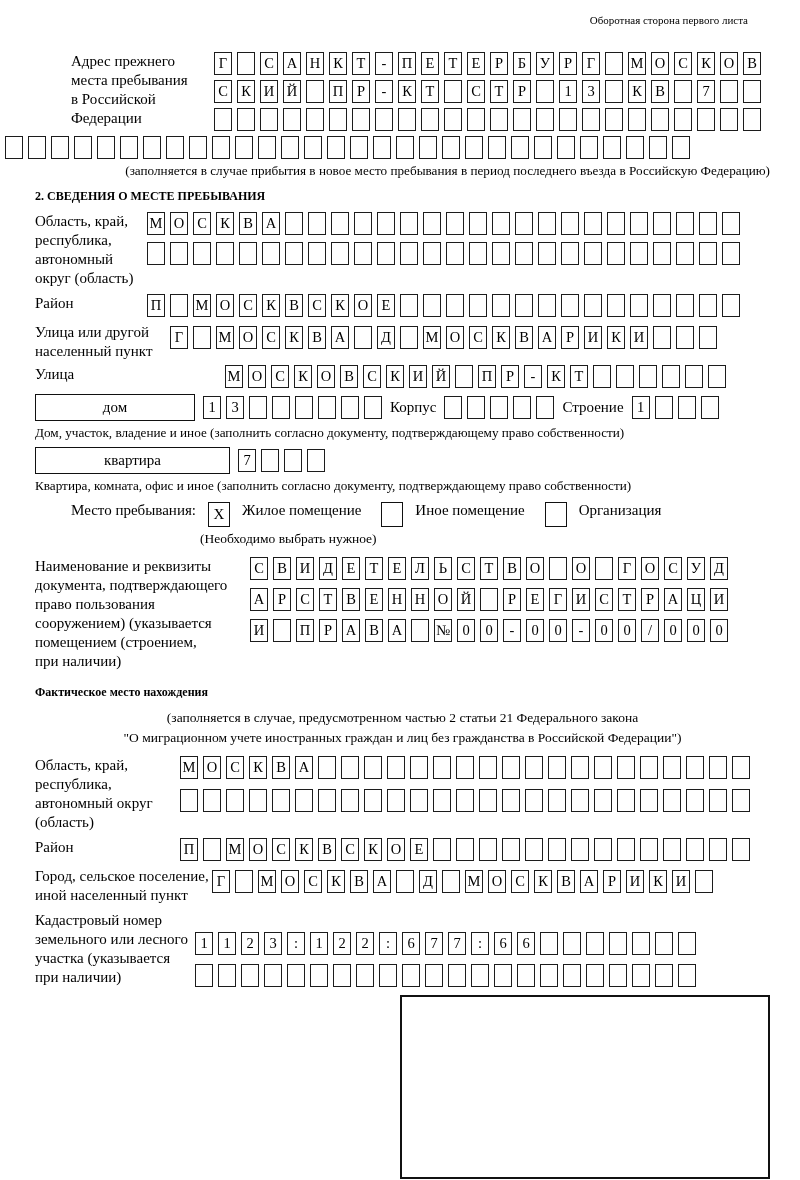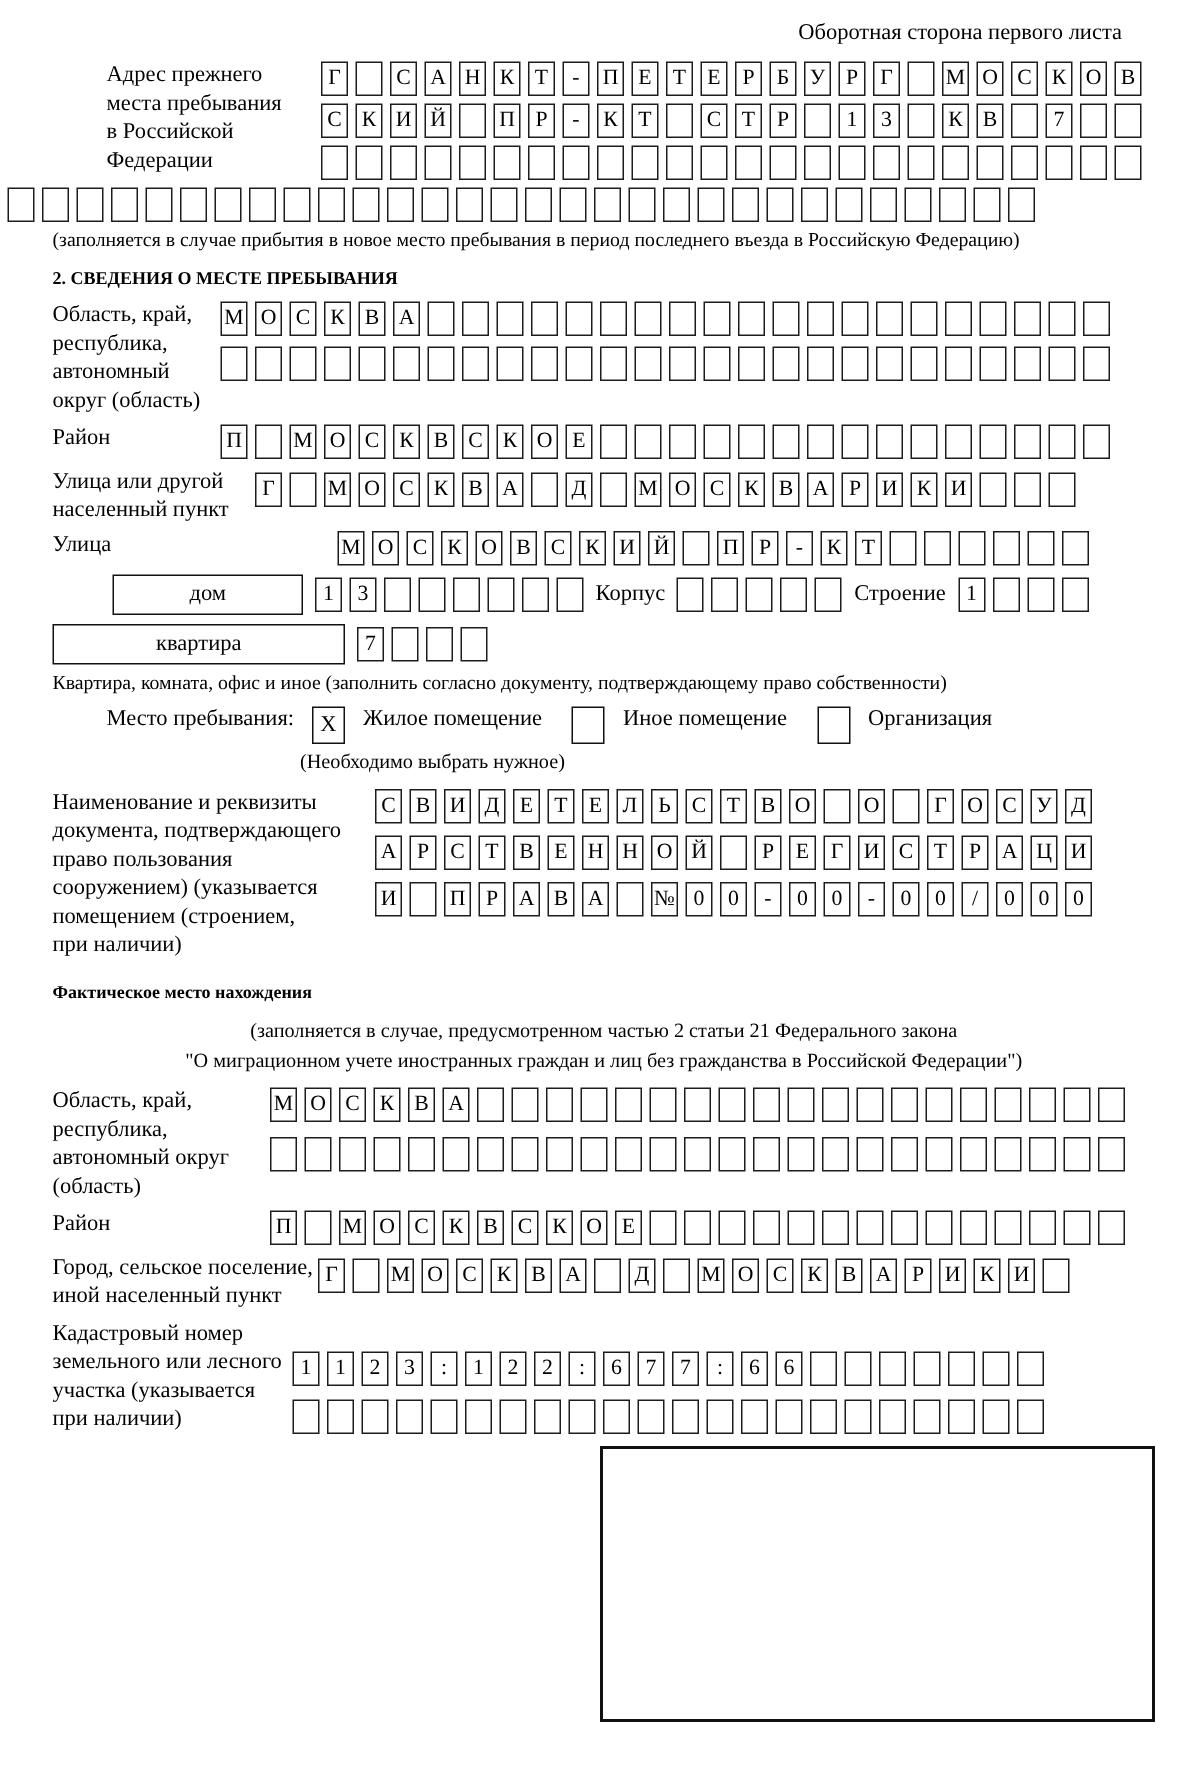--- a/index.html
+++ b/index.html
@@ -2,32 +2,32 @@
 <html><head>
 <meta charset="utf-8">
 <style>
   html,body{margin:0;padding:0;background:#fff;}
   .sheet{
     width:800px;min-height:1180px;box-sizing:border-box;
     background:#fff;color:#000;
     padding:14px 30px 20px 35px;
     font-family:"Liberation Serif", serif;
   }
-  .top-note{ text-align:right; font-size:15px; padding-right:22px; margin-bottom:10px;}
+  .top-note{ text-align:right; font-size:11px; padding-right:22px; margin-bottom:26px;}
   .group{ display:flex; align-items:flex-start; }
   .label-col{ flex:none; font-size:15px; line-height:19px; }
   .rows-col{ display:flex; flex-direction:column; gap:7px; }
   .boxrow{ display:flex; gap:5px; }
   .cbox{
     flex:none; box-sizing:border-box; width:18px; height:23px;
     border:1.6px solid #1c1c1c; display:flex; align-items:center; justify-content:center;
     font-size:14.5px; background:#fff;
   }
   .caption{ font-size:13.2px; margin-top:4px; }
-  .centered{ text-align:left; }
+  .centered{ text-align:right; }
   .sec-title{ font-weight:bold; font-size:12px; margin:10px 0 8px 0; }
   .tight-rows{ gap:5px; }
   .mt4{margin-top:4px;} .mt6{margin-top:6px;} .mt8{margin-top:8px;}
   .fullrow{ margin-left:-30px; margin-top:5px; }
   .wfield{
     flex:none; box-sizing:border-box; border:1.7px solid #111; height:27px;
     display:flex; align-items:center; justify-content:center; font-size:15px; background:#fff;
   }
   .inline-flex-row{ display:flex; align-items:center; gap:8px; }
   .chk{
@@ -326,21 +326,21 @@
         <span class="cbox"></span>
         <span class="cbox"></span>
         <span class="cbox"></span>
         <span class="cbox"></span>
         <span class="cbox"></span>
         <span class="cbox"></span>
       </div>
   </div>
 
   <div class="inline-flex-row mt6">
-    <div class="wfield" style="width:127px;margin-left:40px;">дом</div>
+    <div class="wfield" style="width:160px;">дом</div>
     <div class="boxrow">
         <span class="cbox">1</span>
         <span class="cbox">3</span>
         <span class="cbox"></span>
         <span class="cbox"></span>
         <span class="cbox"></span>
         <span class="cbox"></span>
         <span class="cbox"></span>
         <span class="cbox"></span>
       </div>
@@ -353,20 +353,21 @@
         <span class="cbox"></span>
       </div>
     <div style="font-size:15px;">Строение</div>
     <div class="boxrow">
         <span class="cbox">1</span>
         <span class="cbox"></span>
         <span class="cbox"></span>
         <span class="cbox"></span>
       </div>
   </div>
+  <div class="caption">Дом, участок, владение и иное (заполнить согласно документу, подтверждающему право собственности)</div>
 
   <div class="inline-flex-row mt6">
     <div class="wfield" style="width:195px;">квартира</div>
     <div class="boxrow">
         <span class="cbox">7</span>
         <span class="cbox"></span>
         <span class="cbox"></span>
         <span class="cbox"></span>
       </div>
   </div>

